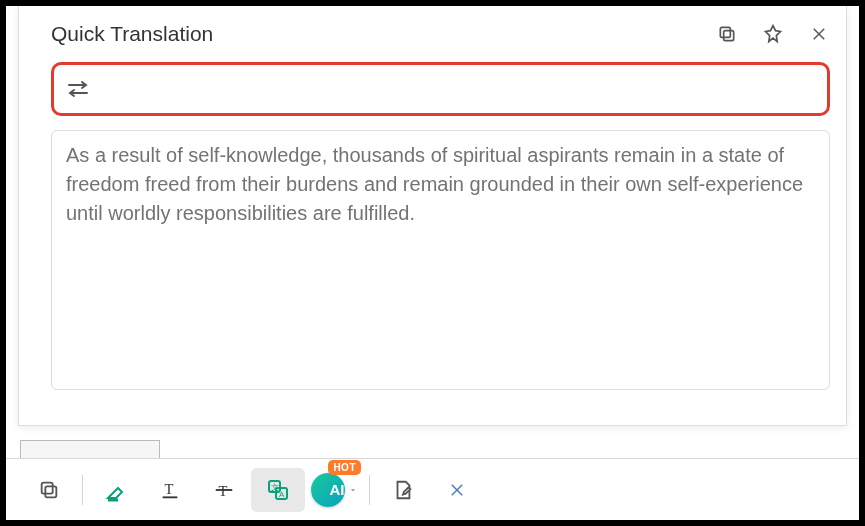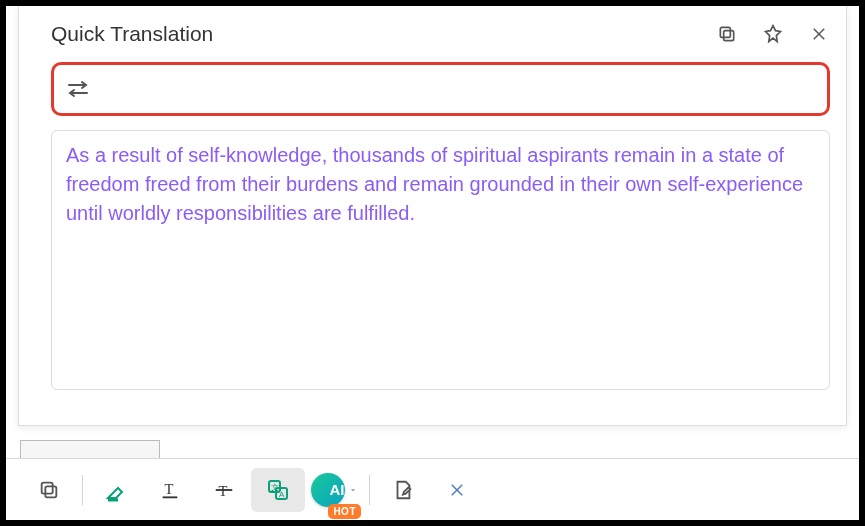--- a/index.html
+++ b/index.html
@@ -34,21 +34,21 @@
   .lang-select .caret {
     position: absolute; right: 12px; top: 50%; transform: translateY(-50%);
     color: #888;
   }
   .swap-btn {
     width: 36px; height: 36px; display: flex; align-items: center; justify-content: center;
     color: #555; cursor: pointer; font-size: 20px;
   }
   .result-box {
     margin-top: 14px; border: 1px solid #dcdcdc; border-radius: 6px;
-    height: 260px; padding: 10px 14px; font-size: 20px; color: #8b5cf6; line-height: 1.45;
+    height: 260px; padding: 10px 14px; font-size: 20px; color: #737373; line-height: 1.45;
     overflow: auto;
   }
 
   
   .bottom-area {
     position: absolute; left: 0; right: 0; bottom: 0; height: 80px;
   }
   .doc-peek {
     position: absolute; left: 14px; top: 0; width: 140px; height: 30px;
     border-left: 1px solid #bbb; border-right: 1px solid #bbb; border-top: 1px solid #bbb;
@@ -81,21 +81,21 @@
     width: 34px; height: 34px; border-radius: 50%;
     background: linear-gradient(135deg, #18c99b, #0aa2c0);
     color: #fff; font-weight: 700; font-size: 15px;
     display: flex; align-items: center; justify-content: flex-end;
     box-shadow: 0 1px 3px rgba(0,0,0,0.2);
   }
   .ai-caret { color: #888; margin-left: 3px; }
   .hot-badge {
     position: absolute; top: -8px; right: 2px;
     background: #ff7a29; color: #fff; font-size: 10px; font-weight: 700;
-    padding: 2px 5px; border-radius: 5px; letter-spacing: 0.5px; margin-top: 44px;
+    padding: 2px 5px; border-radius: 5px; letter-spacing: 0.5px;
   }
   svg { display: block; }
 </style>
 </head>
 <body>
 
 <div class="outer">
 
   <div class="panel">
     <div class="panel-header">

